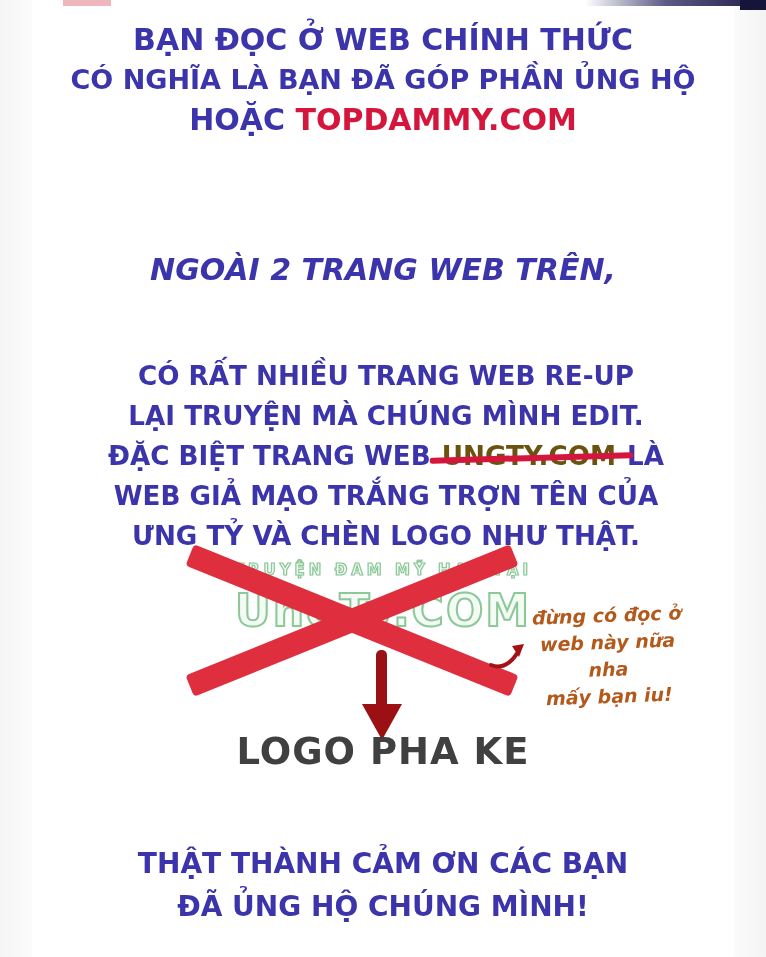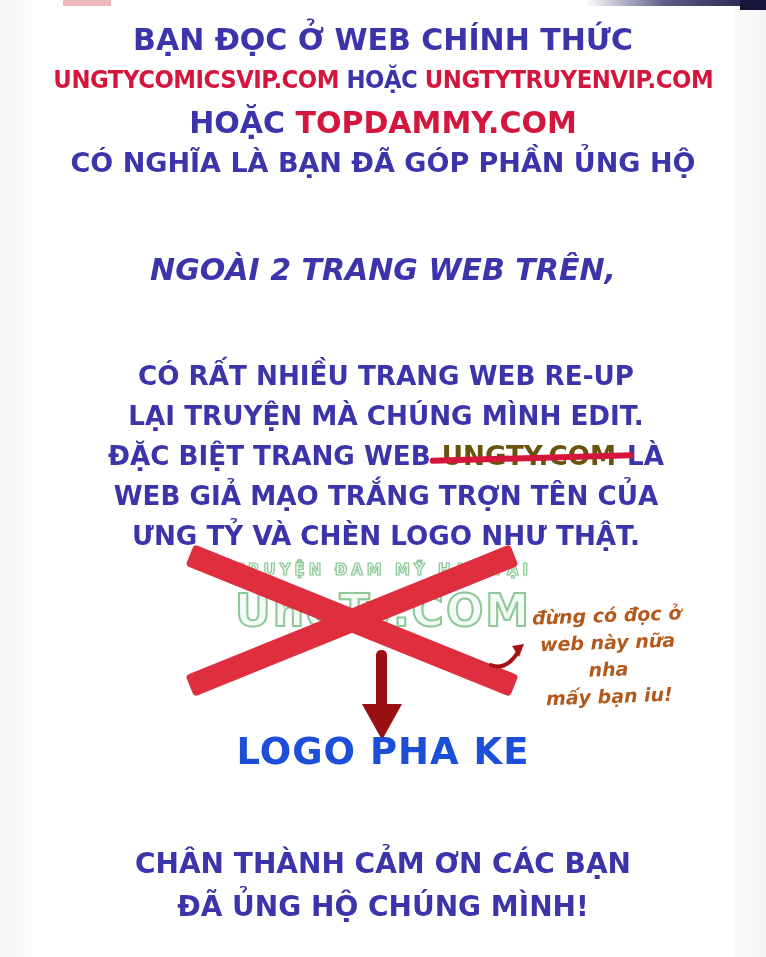--- a/index.html
+++ b/index.html
@@ -98,48 +98,43 @@
     font-style: italic;
     font-size: 19px;
     line-height: 27px;
     text-shadow: -1px -1px 0 #fff, 1px -1px 0 #fff, -1px 1px 0 #fff, 1px 1px 0 #fff;
   }
 
   .small-arrow { position: absolute; left: 488px; top: 638px; }
   .down-arrow  { position: absolute; left: 358px; top: 650px; }
 
   .caption-block { position: absolute; left: 0; width: 100%; top: 730px; text-align: center; }
-  .caption-block .line { font-size: 37px; letter-spacing: 1px; color: #1d4ed8; }
+  .caption-block .line { font-size: 37px; letter-spacing: 1px; color: #404040; }
 
   
   .thanks-block { position: absolute; left: 30px; right: 30px; top: 842px; text-align: center; }
   .thanks-block .line { font-size: 28px; line-height: 43px; }
 </style>
 </head>
 <body>
 
 <div class="page">
 
   <div class="edge-strip left"></div>
   <div class="edge-strip right"></div>
   <div class="top-artifact-pink"></div>
   <div class="top-artifact-navy"></div>
   <div class="top-artifact-navy2"></div>
 
   <div class="header-block">
     <div class="line h-line1 blue">BẠN ĐỌC Ở WEB CHÍNH THỨC</div>
-    <div class="line">
-      <span class="h-line2">
-        <span class="red">UNGTYCOMICSVIP.COM</span><span class="blue"> HOẶC </span><span class="red">UNGTYTRUYENVIP.COM</span>
-      </span>
-    </div>
+    <div class="line h-line4 blue">CÓ NGHĨA LÀ BẠN ĐÃ GÓP PHẦN ỦNG HỘ</div>
     <div class="line h-line3">
       <span class="blue">HOẶC </span><span class="red">TOPDAMMY.COM</span>
     </div>
-    <div class="line h-line4 blue">CÓ NGHĨA LÀ BẠN ĐÃ GÓP PHẦN ỦNG HỘ</div>
   </div>
 
   <div class="notice-block">
     <div class="line blue">NGOÀI 2 TRANG WEB TRÊN,</div>
   </div>
 
   <div class="warning-block">
     <div class="line blue">CÓ RẤT NHIỀU TRANG WEB RE-UP</div>
     <div class="line blue">LẠI TRUYỆN MÀ CHÚNG MÌNH EDIT.</div>
     <div class="line blue">
@@ -170,17 +165,17 @@
   <svg class="down-arrow" width="48" height="92" viewBox="0 0 48 92">
     <rect x="18" y="0" width="11" height="62" rx="5" fill="#9b1013"></rect>
     <polygon points="4,54 44,54 24,90" fill="#9b1013"></polygon>
   </svg>
 
   <div class="caption-block">
     <div class="line">LOGO PHA KE</div>
   </div>
 
   <div class="thanks-block">
-    <div class="line blue">CHÂN THÀNH CẢM ƠN CÁC BẠN</div>
+    <div class="line blue">THẬT THÀNH CẢM ƠN CÁC BẠN</div>
     <div class="line blue">ĐÃ ỦNG HỘ CHÚNG MÌNH!</div>
   </div>
 
 </div>
 
 </body></html>

